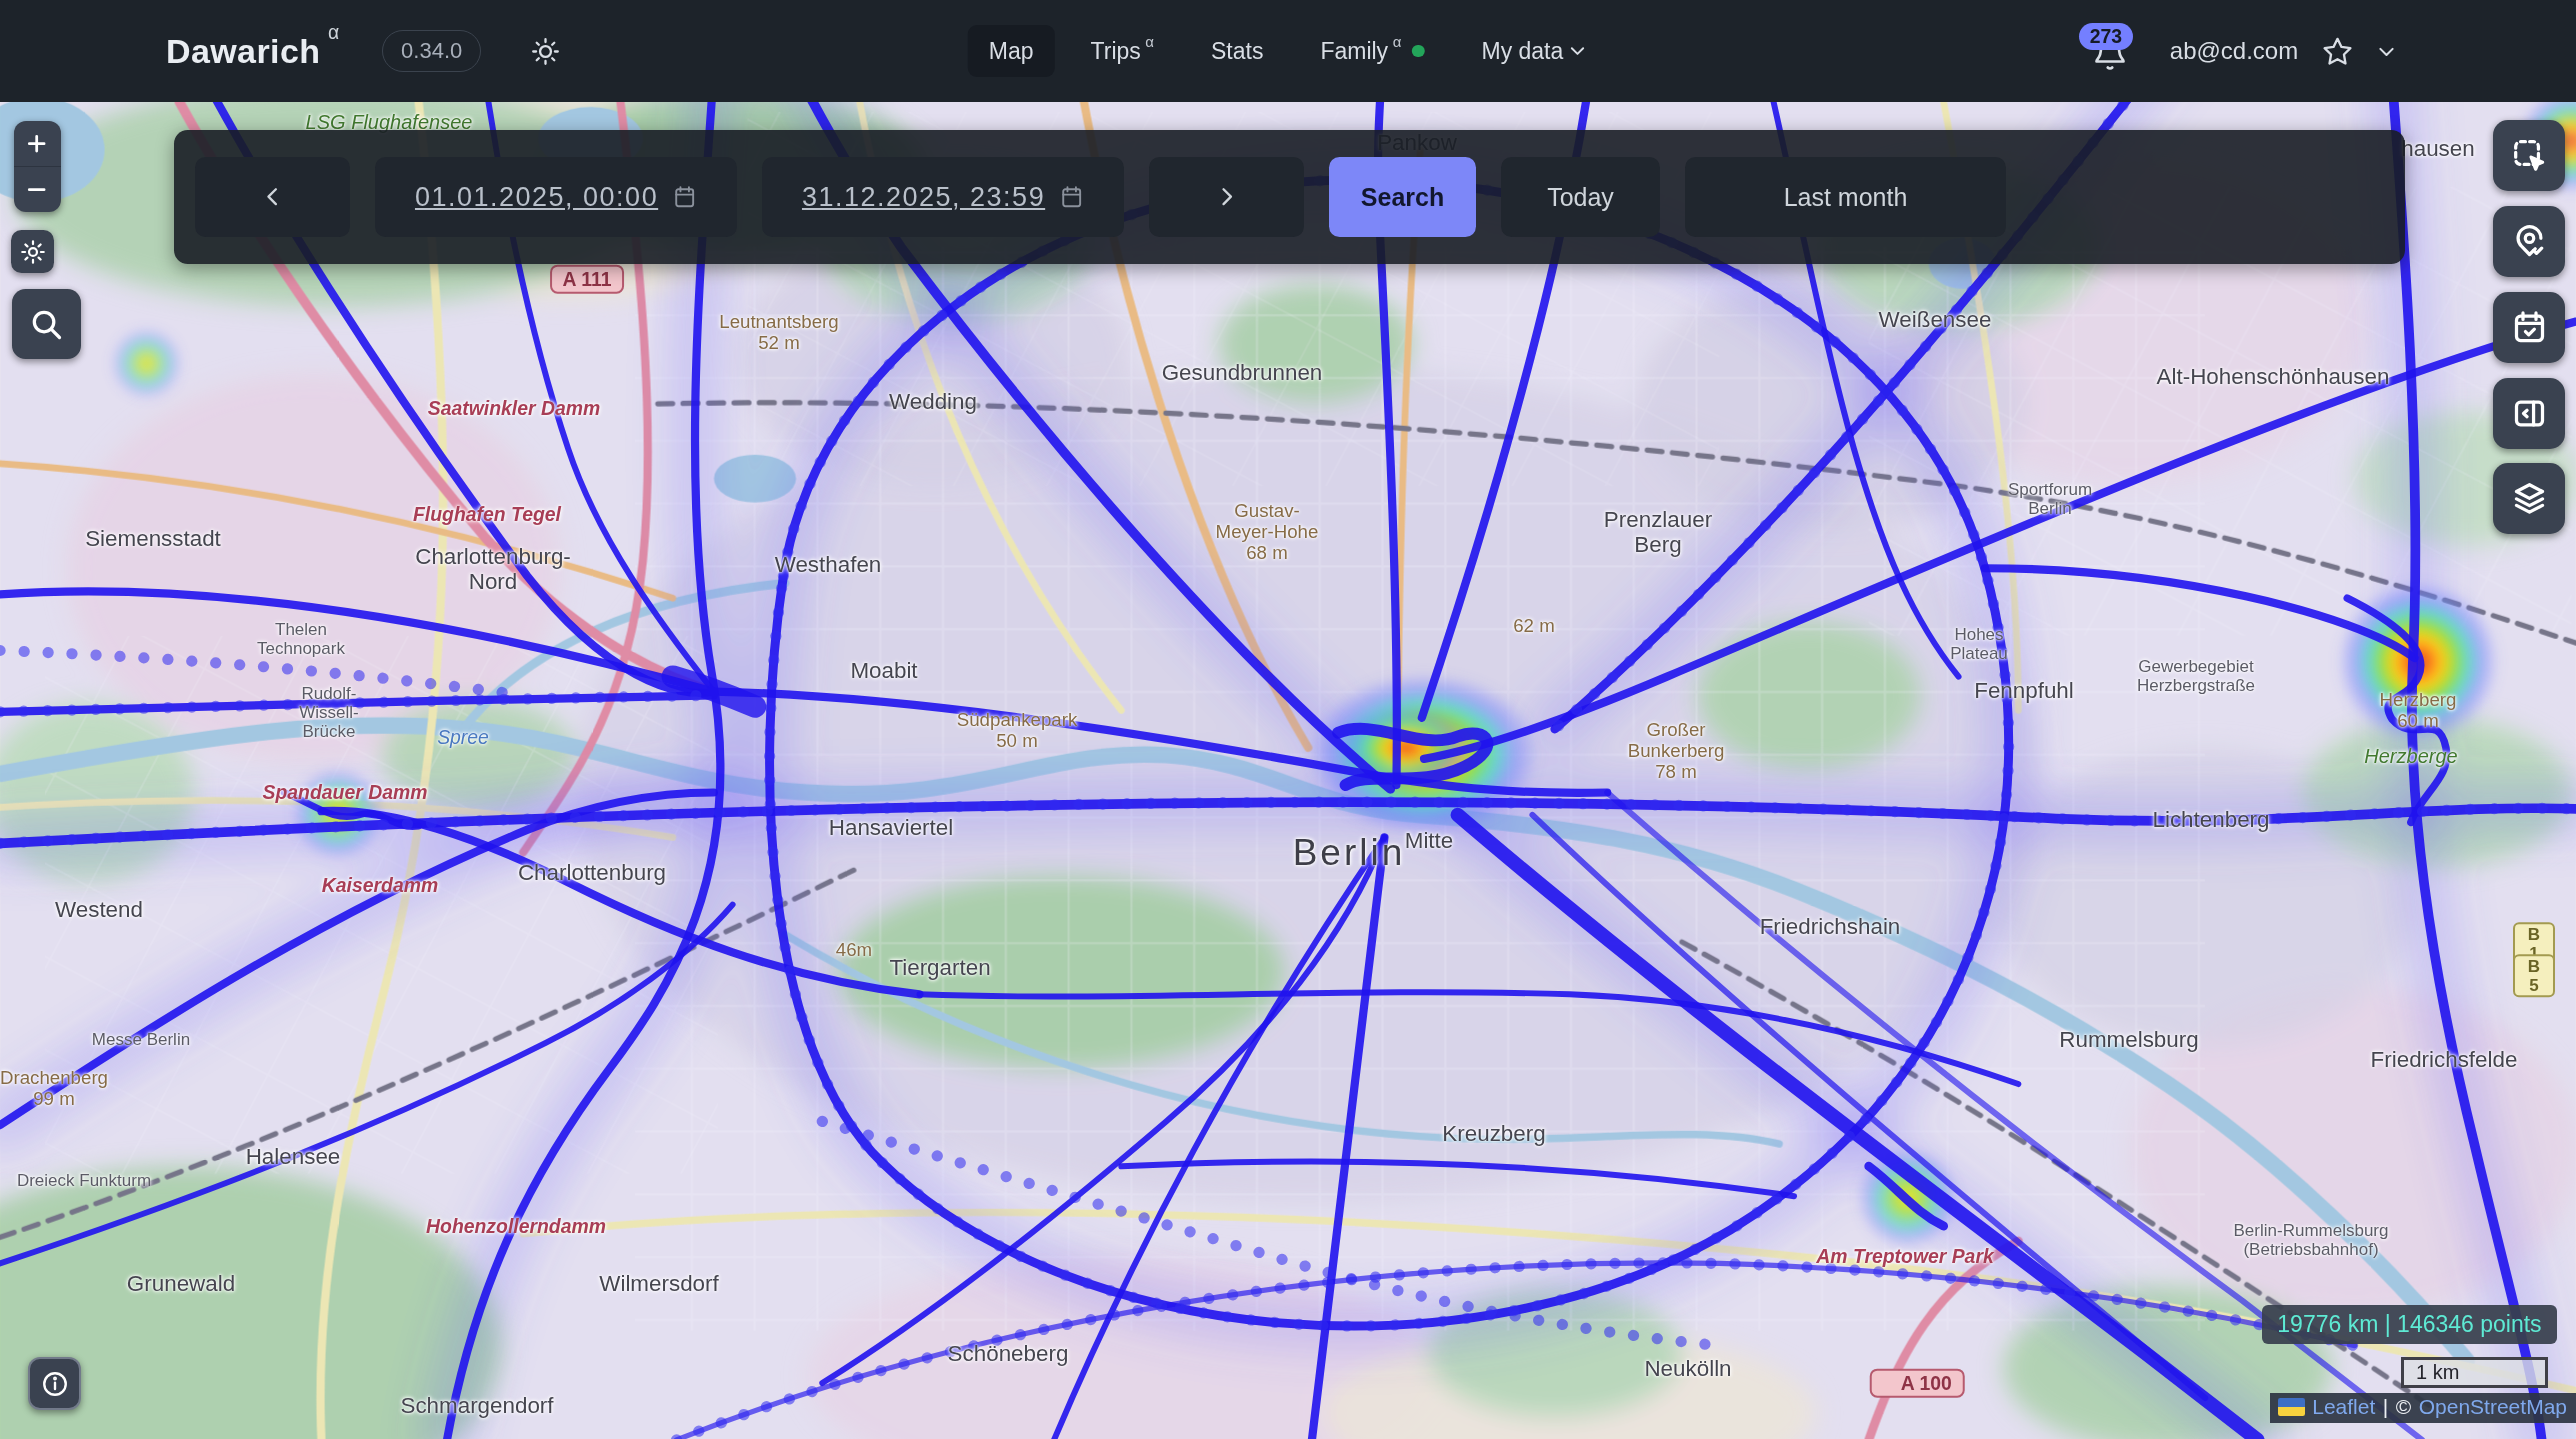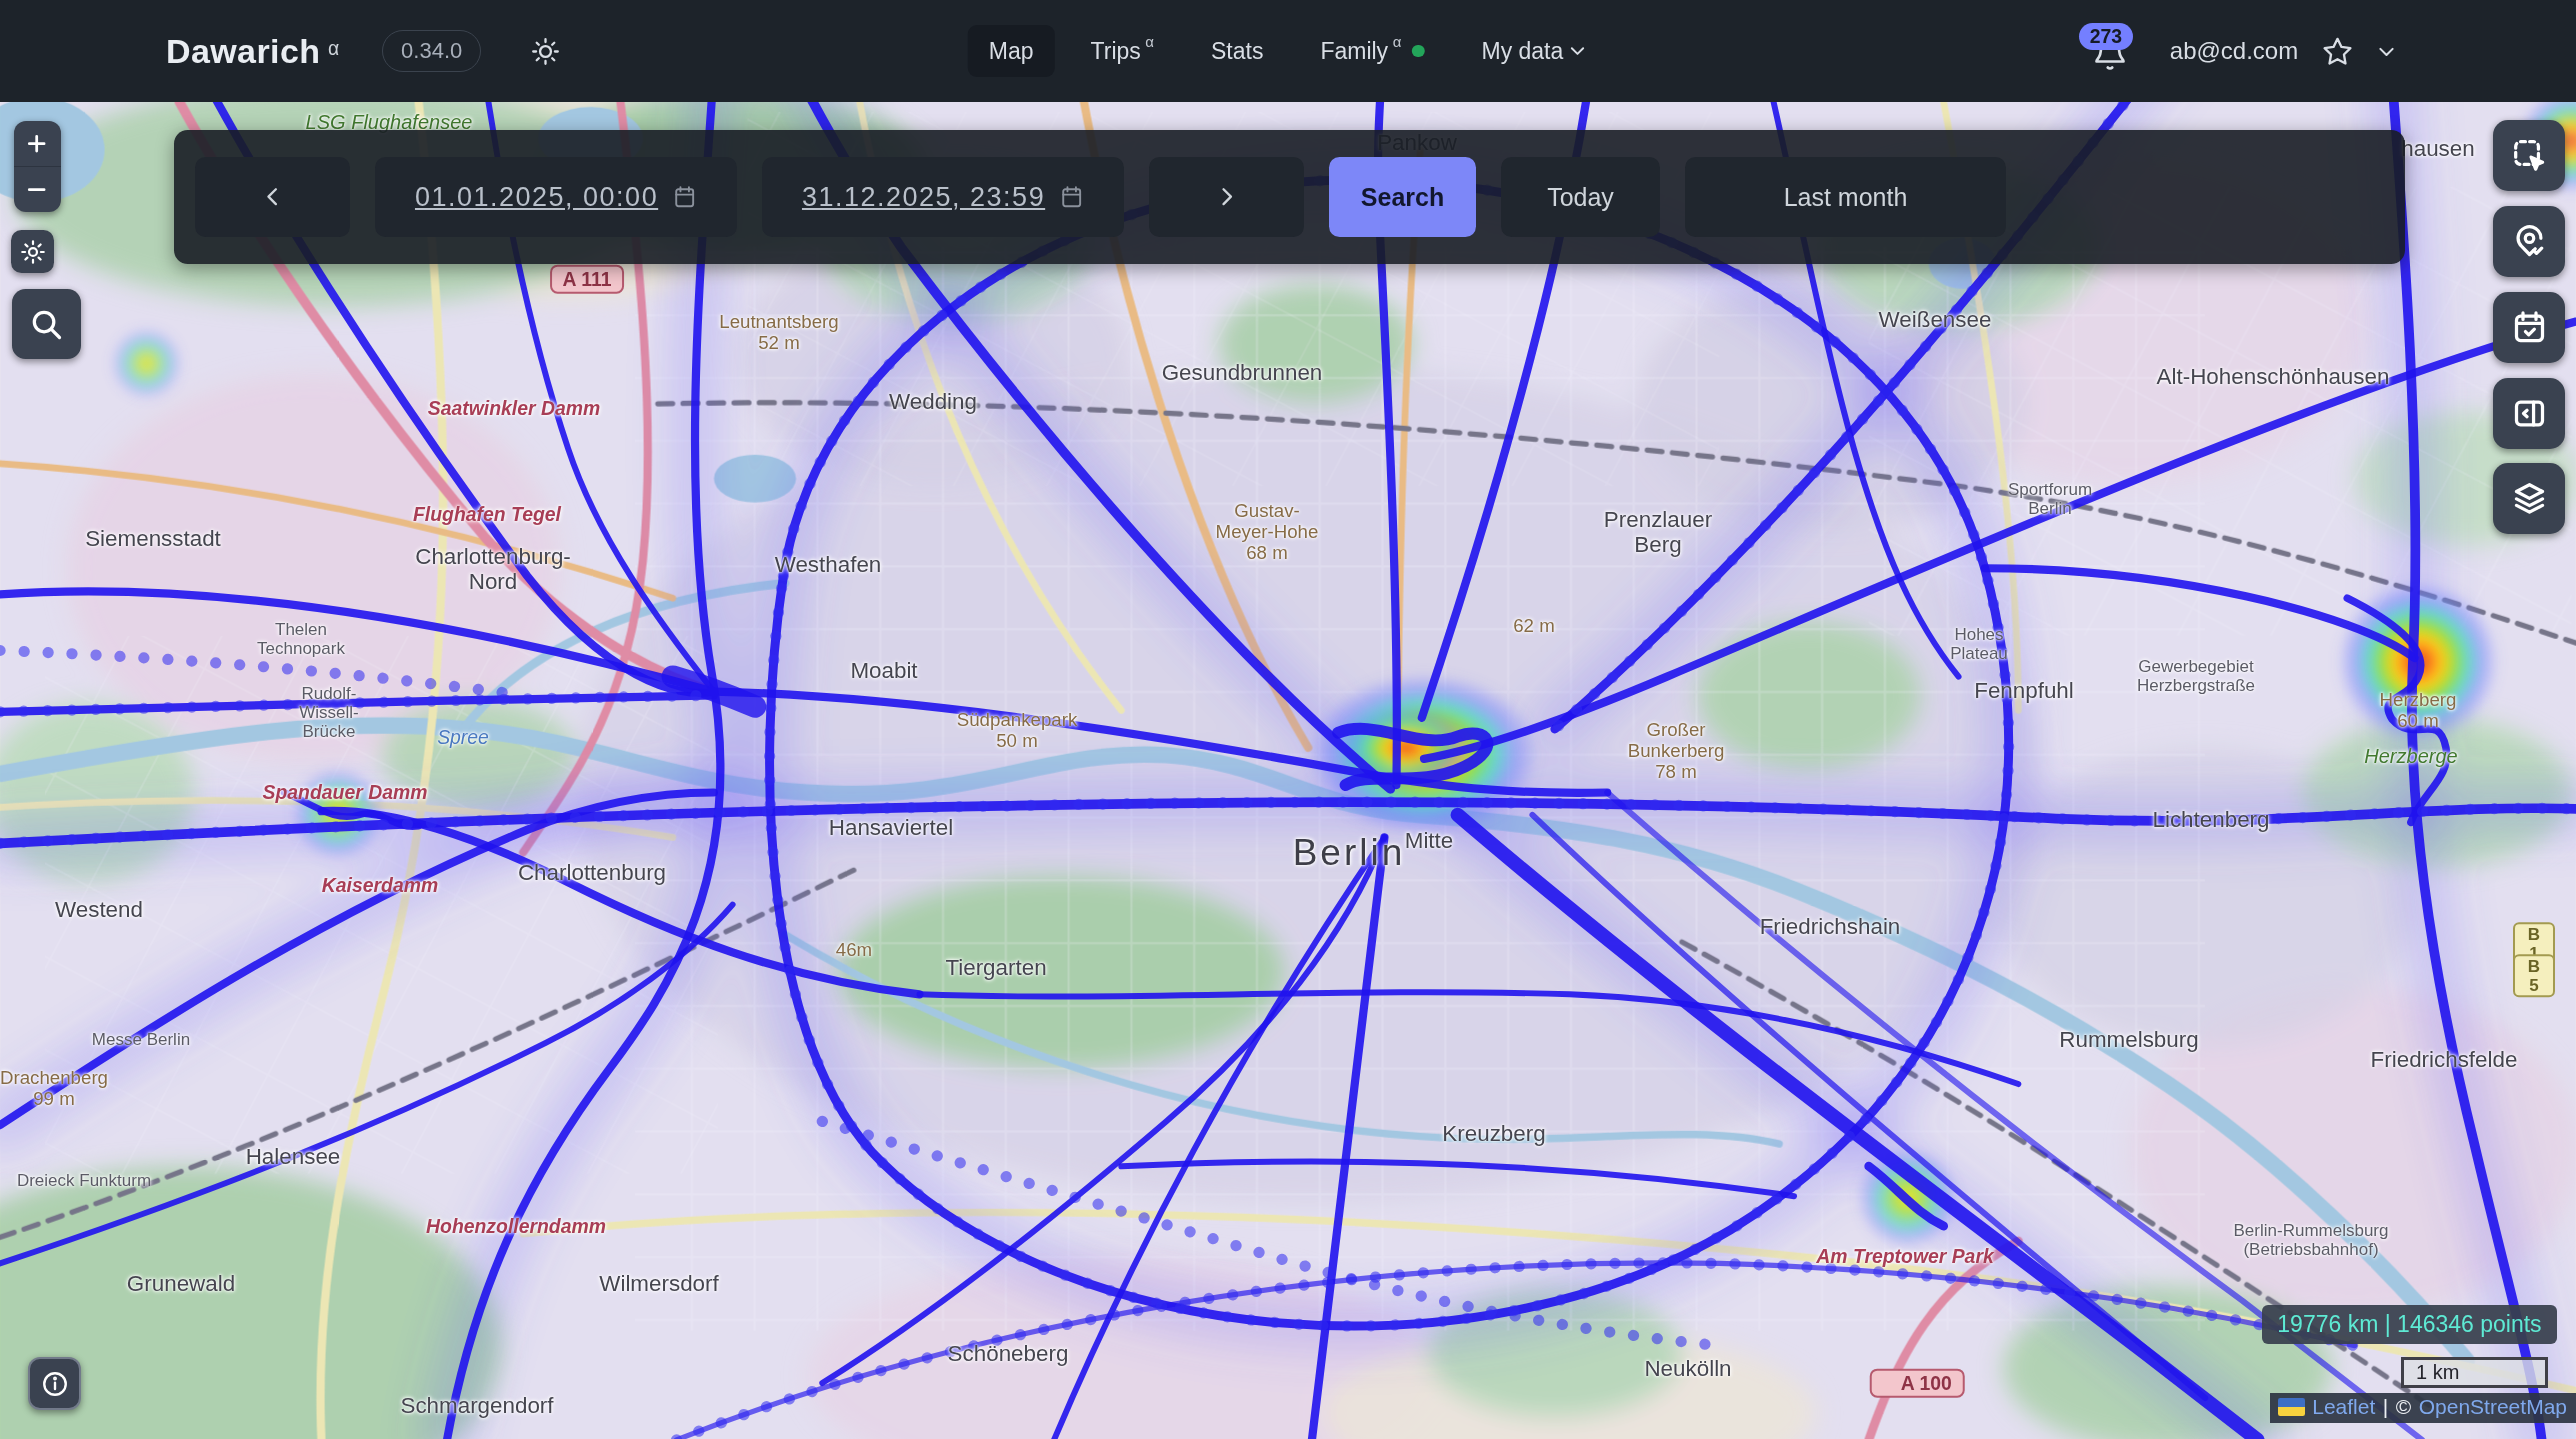--- a/index.html
+++ b/index.html
@@ -19,21 +19,21 @@
   .lb.street{color:#a83e56;font-size:19.4px;font-style:italic;font-weight:700;}
   .lb.small{color:#5b5b66;font-size:17px;}
   .lb.water{color:#4a79c0;font-size:19.4px;font-style:italic;}
   .lb.badge-red{background:#f3c6cc;border:2.2px solid #b65a6e;color:#8e3346;font-size:19.4px;font-weight:700;
       padding:1.5px 10.5px;border-radius:7.5px;text-shadow:none;}
   .lb.badge-yellow{background:#f5efbe;border:2.2px solid #a39a50;color:#6a6426;font-size:17px;font-weight:700;
       padding:0.7px 7.5px;border-radius:6px;text-shadow:none;}
   
   header{position:absolute;left:0;top:0;width:2576px;height:102px;background:#1d232a;z-index:20;
          display:flex;align-items:center;color:#d9dee5;}
-  .brand{display:flex;align-items:flex-end;margin-left:166px;}
+  .brand{display:flex;align-items:flex-start;margin-left:166px;}
   .brand .title{font-size:34px;font-weight:700;color:#e9edf2;letter-spacing:0.4px;}
   .brand sup{font-size:19.4px;color:#cfd5db;margin-left:7.5px;position:relative;top:-10.5px;}
   .version{margin-left:43px;border:1.5px solid #3b434e;border-radius:747px;padding:6.7px 18px;
            font-size:22px;color:#a8afba;}
   .theme-btn{margin-left:49px;cursor:pointer;display:flex;}
   .menu{position:absolute;left:50%;top:0;height:102px;transform:translateX(-50%);
         display:flex;align-items:center;gap:15px;font-size:23px;}
   .menu .item{padding:12.7px 21px;border-radius:9px;cursor:pointer;display:flex;align-items:flex-start;gap:4.5px;}
   .menu .item.active{background:#161b22;}
   .menu sup{font-size:15px;position:relative;top:-4.5px;color:#c3c9d1;}
@@ -298,21 +298,21 @@
 78 m</div>
       <div class="lb district" style="left: 2211px; top: 718px;">Lichtenberg</div>
       <div class="lb district" style="left: 891px; top: 726px;">Hansaviertel</div>
       <div class="lb big" style="left: 1349px; top: 751px;">Berlin</div>
       <div class="lb district" style="left: 1429px; top: 739px;">Mitte</div>
       <div class="lb district" style="left: 1830px; top: 825px;">Friedrichshain</div>
       <div class="lb district" style="left: 592px; top: 771px;">Charlottenburg</div>
       <div class="lb district" style="left: 99px; top: 808px;">Westend</div>
       <div class="lb street" style="left: 380px; top: 784px;">Kaiserdamm</div>
       <div class="lb peak" style="left: 854px; top: 848px;">46m</div>
-      <div class="lb district" style="left: 996px; top: 866px;">Tiergarten</div>
+      <div class="lb district" style="left: 940px; top: 866px;">Tiergarten</div>
       <div class="lb badge-yellow" style="left: 2534px; top: 842px;">B 1</div>
       <div class="lb badge-yellow" style="left: 2534px; top: 874px;">B 5</div>
       <div class="lb district" style="left: 2444px; top: 958px;">Friedrichsfelde</div>
       <div class="lb small" style="left: 141px; top: 938px;">Messe Berlin</div>
       <div class="lb peak" style="left: 54px; top: 987px;">Drachenberg
 99 m</div>
       <div class="lb district" style="left: 2129px; top: 938px;">Rummelsburg</div>
       <div class="lb district" style="left: 1494px; top: 1032px;">Kreuzberg</div>
       <div class="lb district" style="left: 293px; top: 1055px;">Halensee</div>
       <div class="lb small" style="left: 84px; top: 1079px;">Dreieck Funkturm</div>

